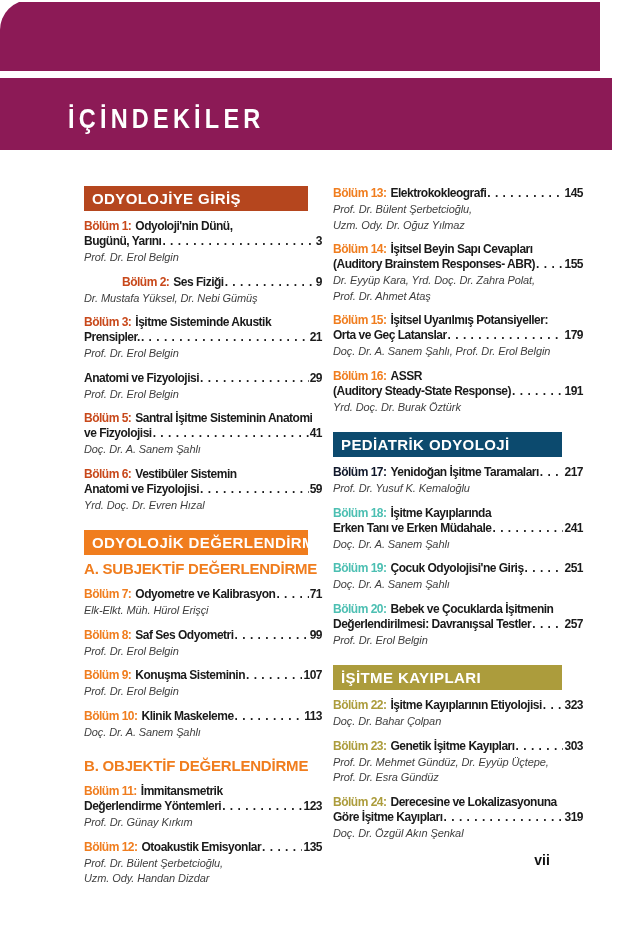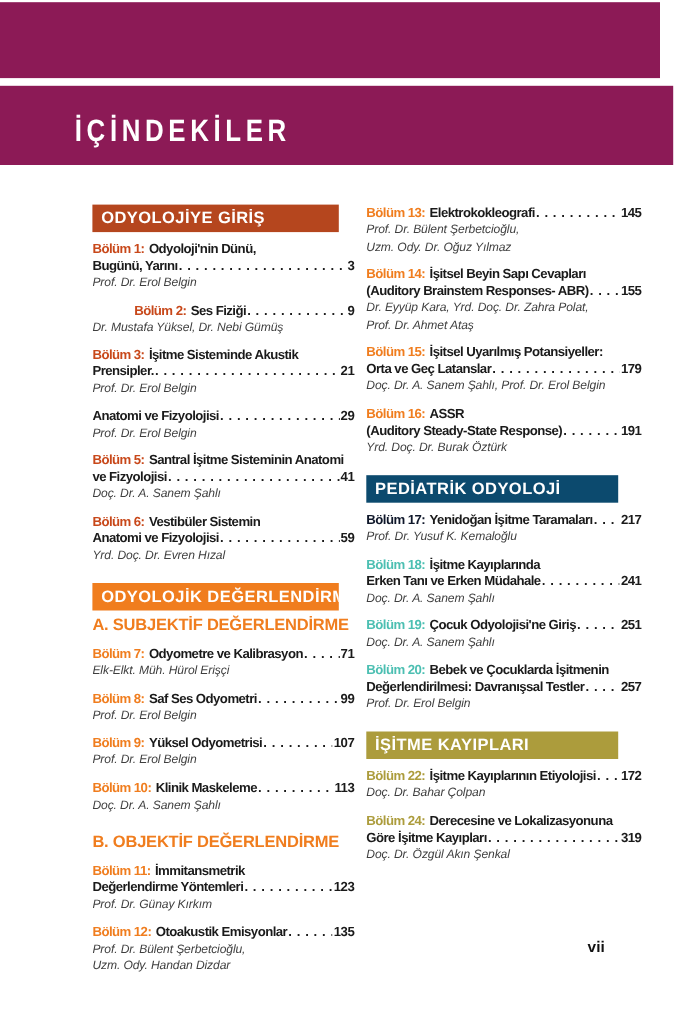--- a/index.html
+++ b/index.html
@@ -1,17 +1,17 @@
 <!DOCTYPE html>
 <html lang="tr"><head>
 <meta charset="utf-8">
 <style>
   html,body{margin:0;padding:0;background:#ffffff;}
   body{font-family:"Liberation Sans",sans-serif;}
-  .page{position:relative;width:621px;height:931px;background:#ffffff;overflow:hidden;}
+  .page{position:relative;width:621px;height:931px;background:#ffffff;overflow:hidden;border-radius:30px;}
 
   
   .band{position:absolute;left:0;background:#8C1A56;}
   #band1{top:2px;height:69px;width:600px;}
   #band2{top:78px;height:72px;width:612px;}
   .page-title{position:absolute;left:68px;top:103px;margin:0;color:#ffffff;
     font-size:28px;font-weight:bold;letter-spacing:5px;white-space:nowrap;
     transform:scaleX(0.84);transform-origin:0 50%;}
 
   
@@ -133,21 +133,21 @@
           <span class="bolum" style="color: rgb(240, 125, 30);">Bölüm 8:</span>
           <span class="t-text">Saf Ses Odyometri</span>
           <span class="leader"></span>
           <span class="pagenum">99</span>
         </div>
         <div class="author">Prof. Dr. Erol Belgin</div>
       </div>
       <div class="entry">
         <div class="t-line">
           <span class="bolum" style="color: rgb(240, 125, 30);">Bölüm 9:</span>
-          <span class="t-text">Yüksel Odyometrisi</span>
+          <span class="t-text">Konuşma Sisteminin</span>
           <span class="leader"></span>
           <span class="pagenum">107</span>
         </div>
         <div class="author">Prof. Dr. Erol Belgin</div>
       </div>
       <div class="entry">
         <div class="t-line">
           <span class="bolum" style="color: rgb(240, 125, 30);">Bölüm 10:</span>
           <span class="t-text">Klinik Maskeleme</span>
           <span class="leader"></span>
@@ -269,23 +269,33 @@
           <span class="pagenum">257</span>
         </div>
         <div class="author">Prof. Dr. Erol Belgin</div>
       </div>
       <div class="section-bar" style="background: rgb(172, 156, 60);"><span>İŞİTME KAYIPLARI</span></div>
       <div class="entry">
         <div class="t-line">
           <span class="bolum" style="color: rgb(172, 156, 60);">Bölüm 22:</span>
           <span class="t-text">İşitme Kayıplarının Etiyolojisi</span>
           <span class="leader"></span>
-          <span class="pagenum">172</span>
+          <span class="pagenum">323</span>
         </div>
         <div class="author">Doç. Dr. Bahar Çolpan</div>
+      </div>
+      <div class="entry">
+        <div class="t-line">
+          <span class="bolum" style="color: rgb(172, 156, 60);">Bölüm 23:</span>
+          <span class="t-text">Genetik İşitme Kayıpları</span>
+          <span class="leader"></span>
+          <span class="pagenum">303</span>
+        </div>
+        <div class="author">Prof. Dr. Mehmet Gündüz, Dr. Eyyüp Üçtepe,</div>
+        <div class="author">Prof. Dr. Esra Gündüz</div>
       </div>
       <div class="entry">
         <div class="t-line">
           <span class="bolum" style="color: rgb(172, 156, 60);">Bölüm 24:</span>
           <span class="t-text">Derecesine ve Lokalizasyonuna</span>
         </div>
         <div class="t-line">
           <span class="t-text">Göre İşitme Kayıpları</span>
           <span class="leader"></span>
           <span class="pagenum">319</span>

